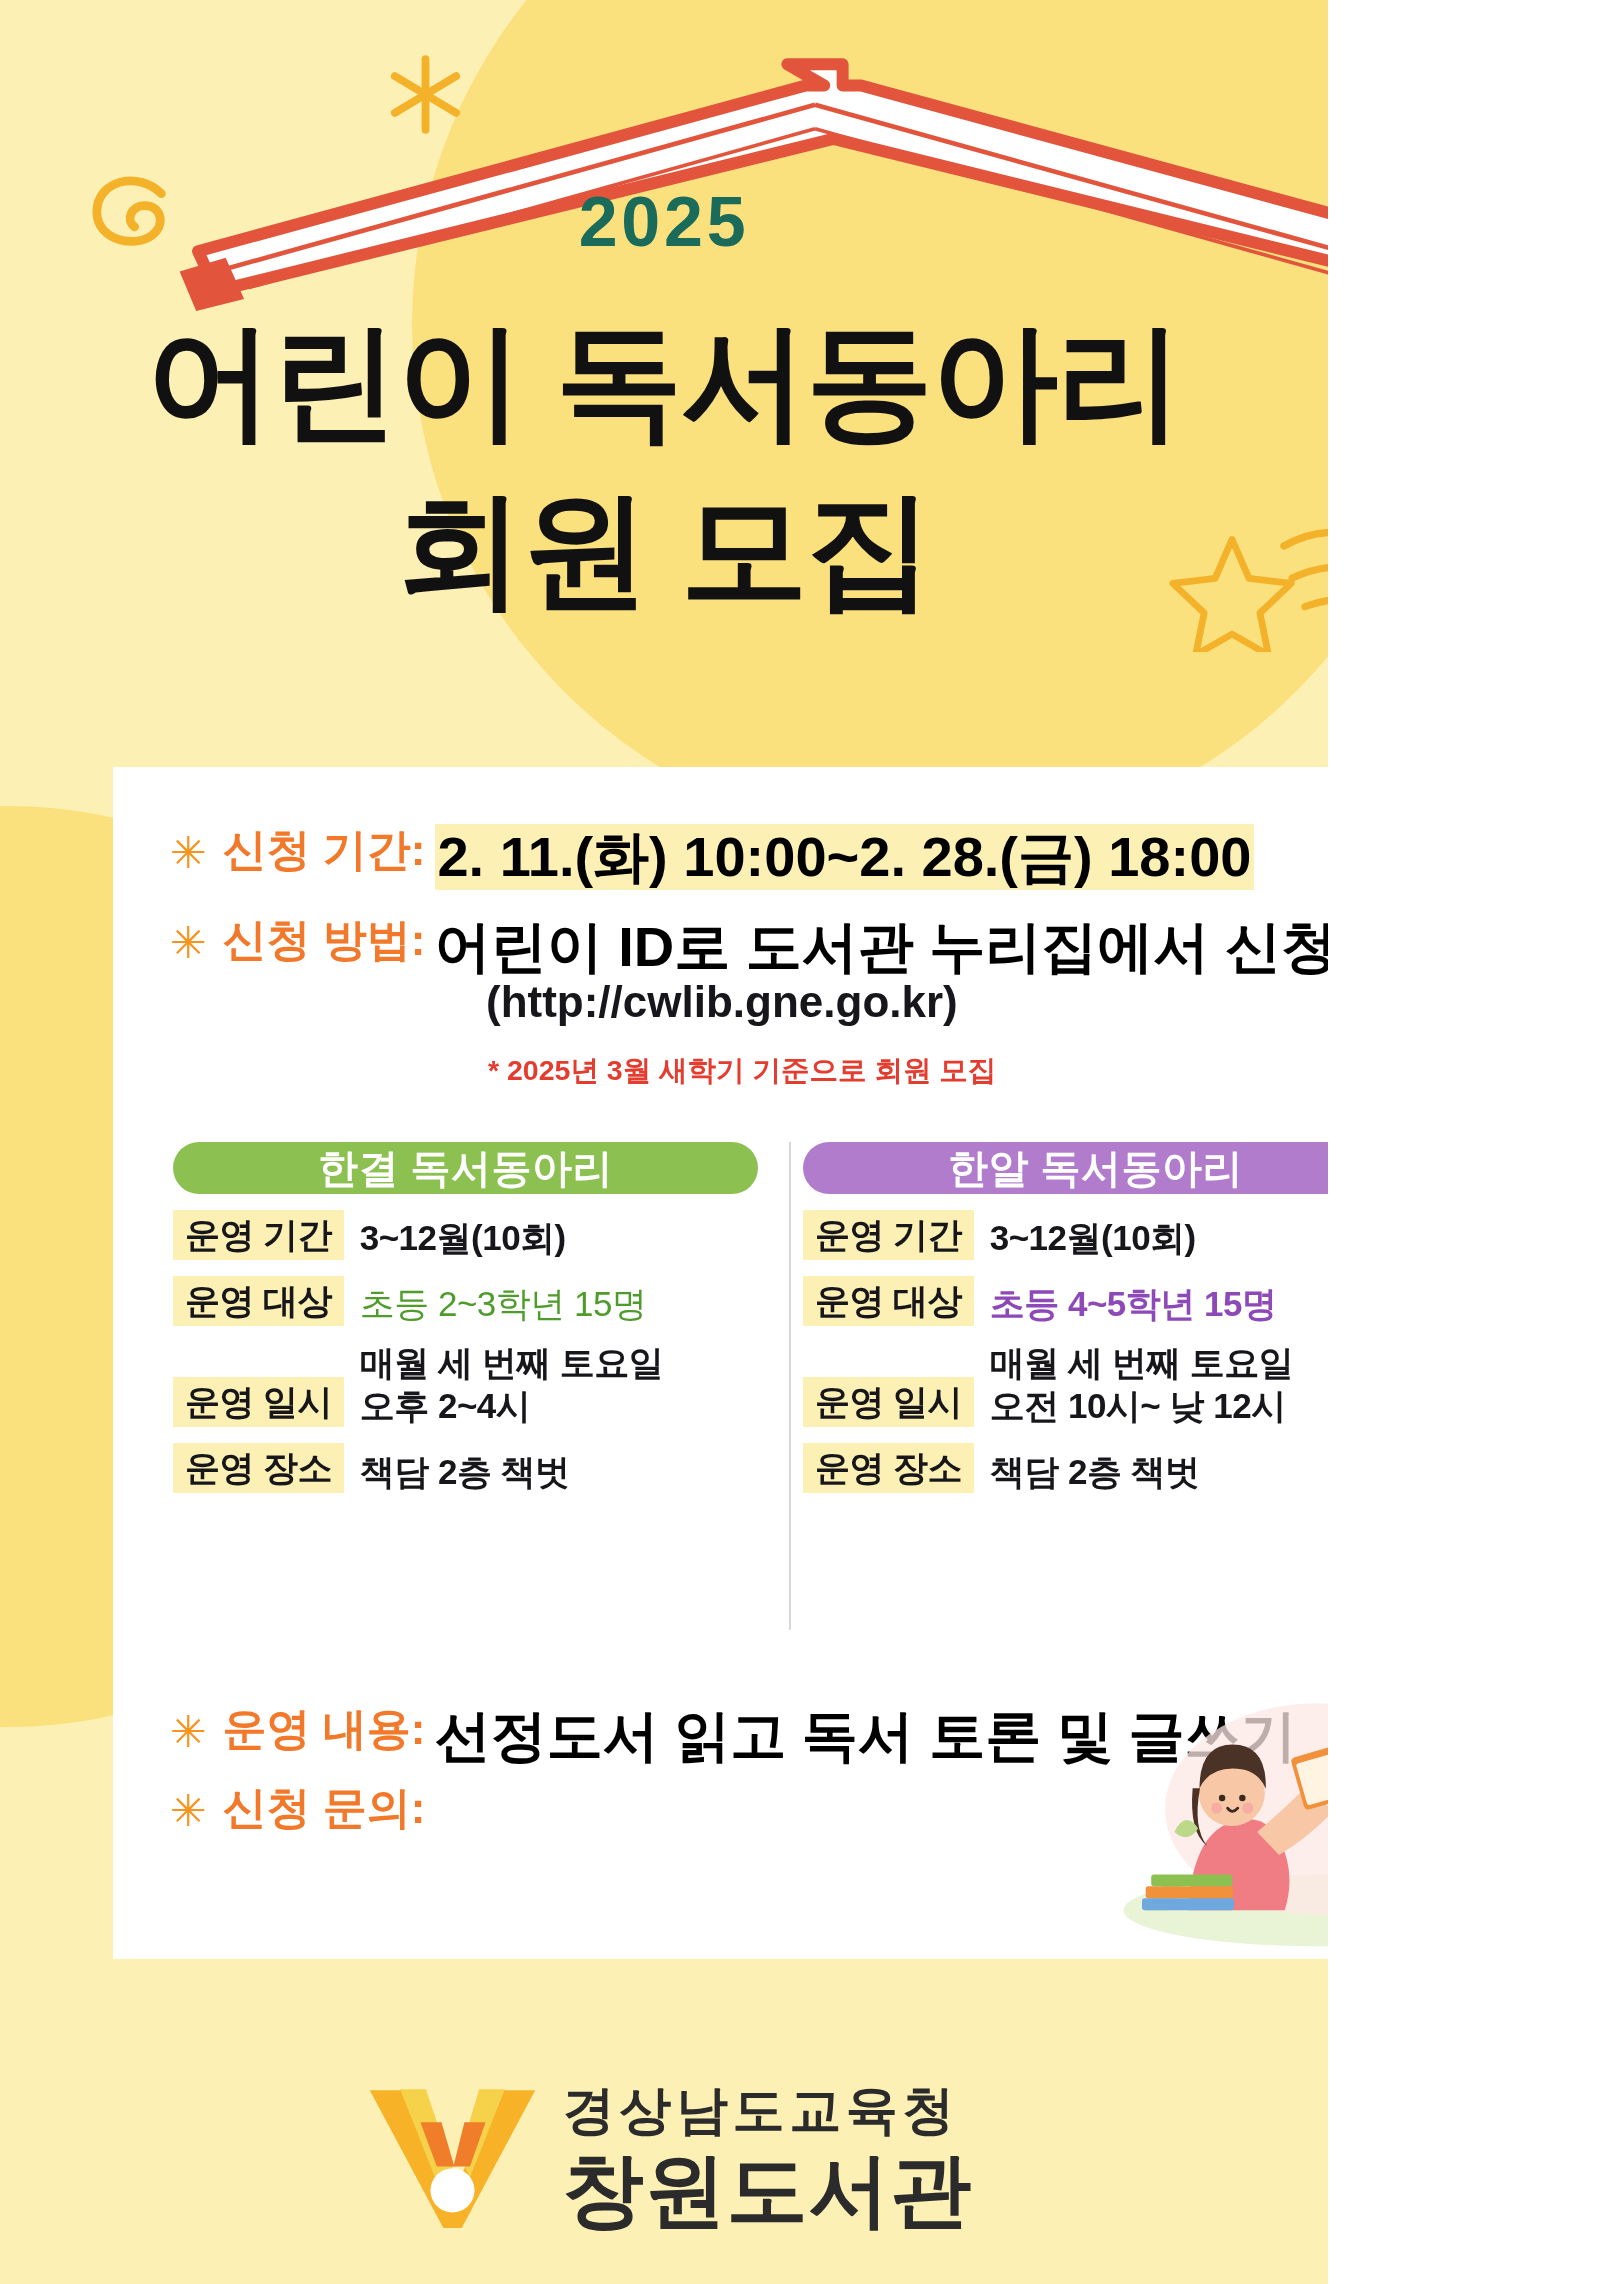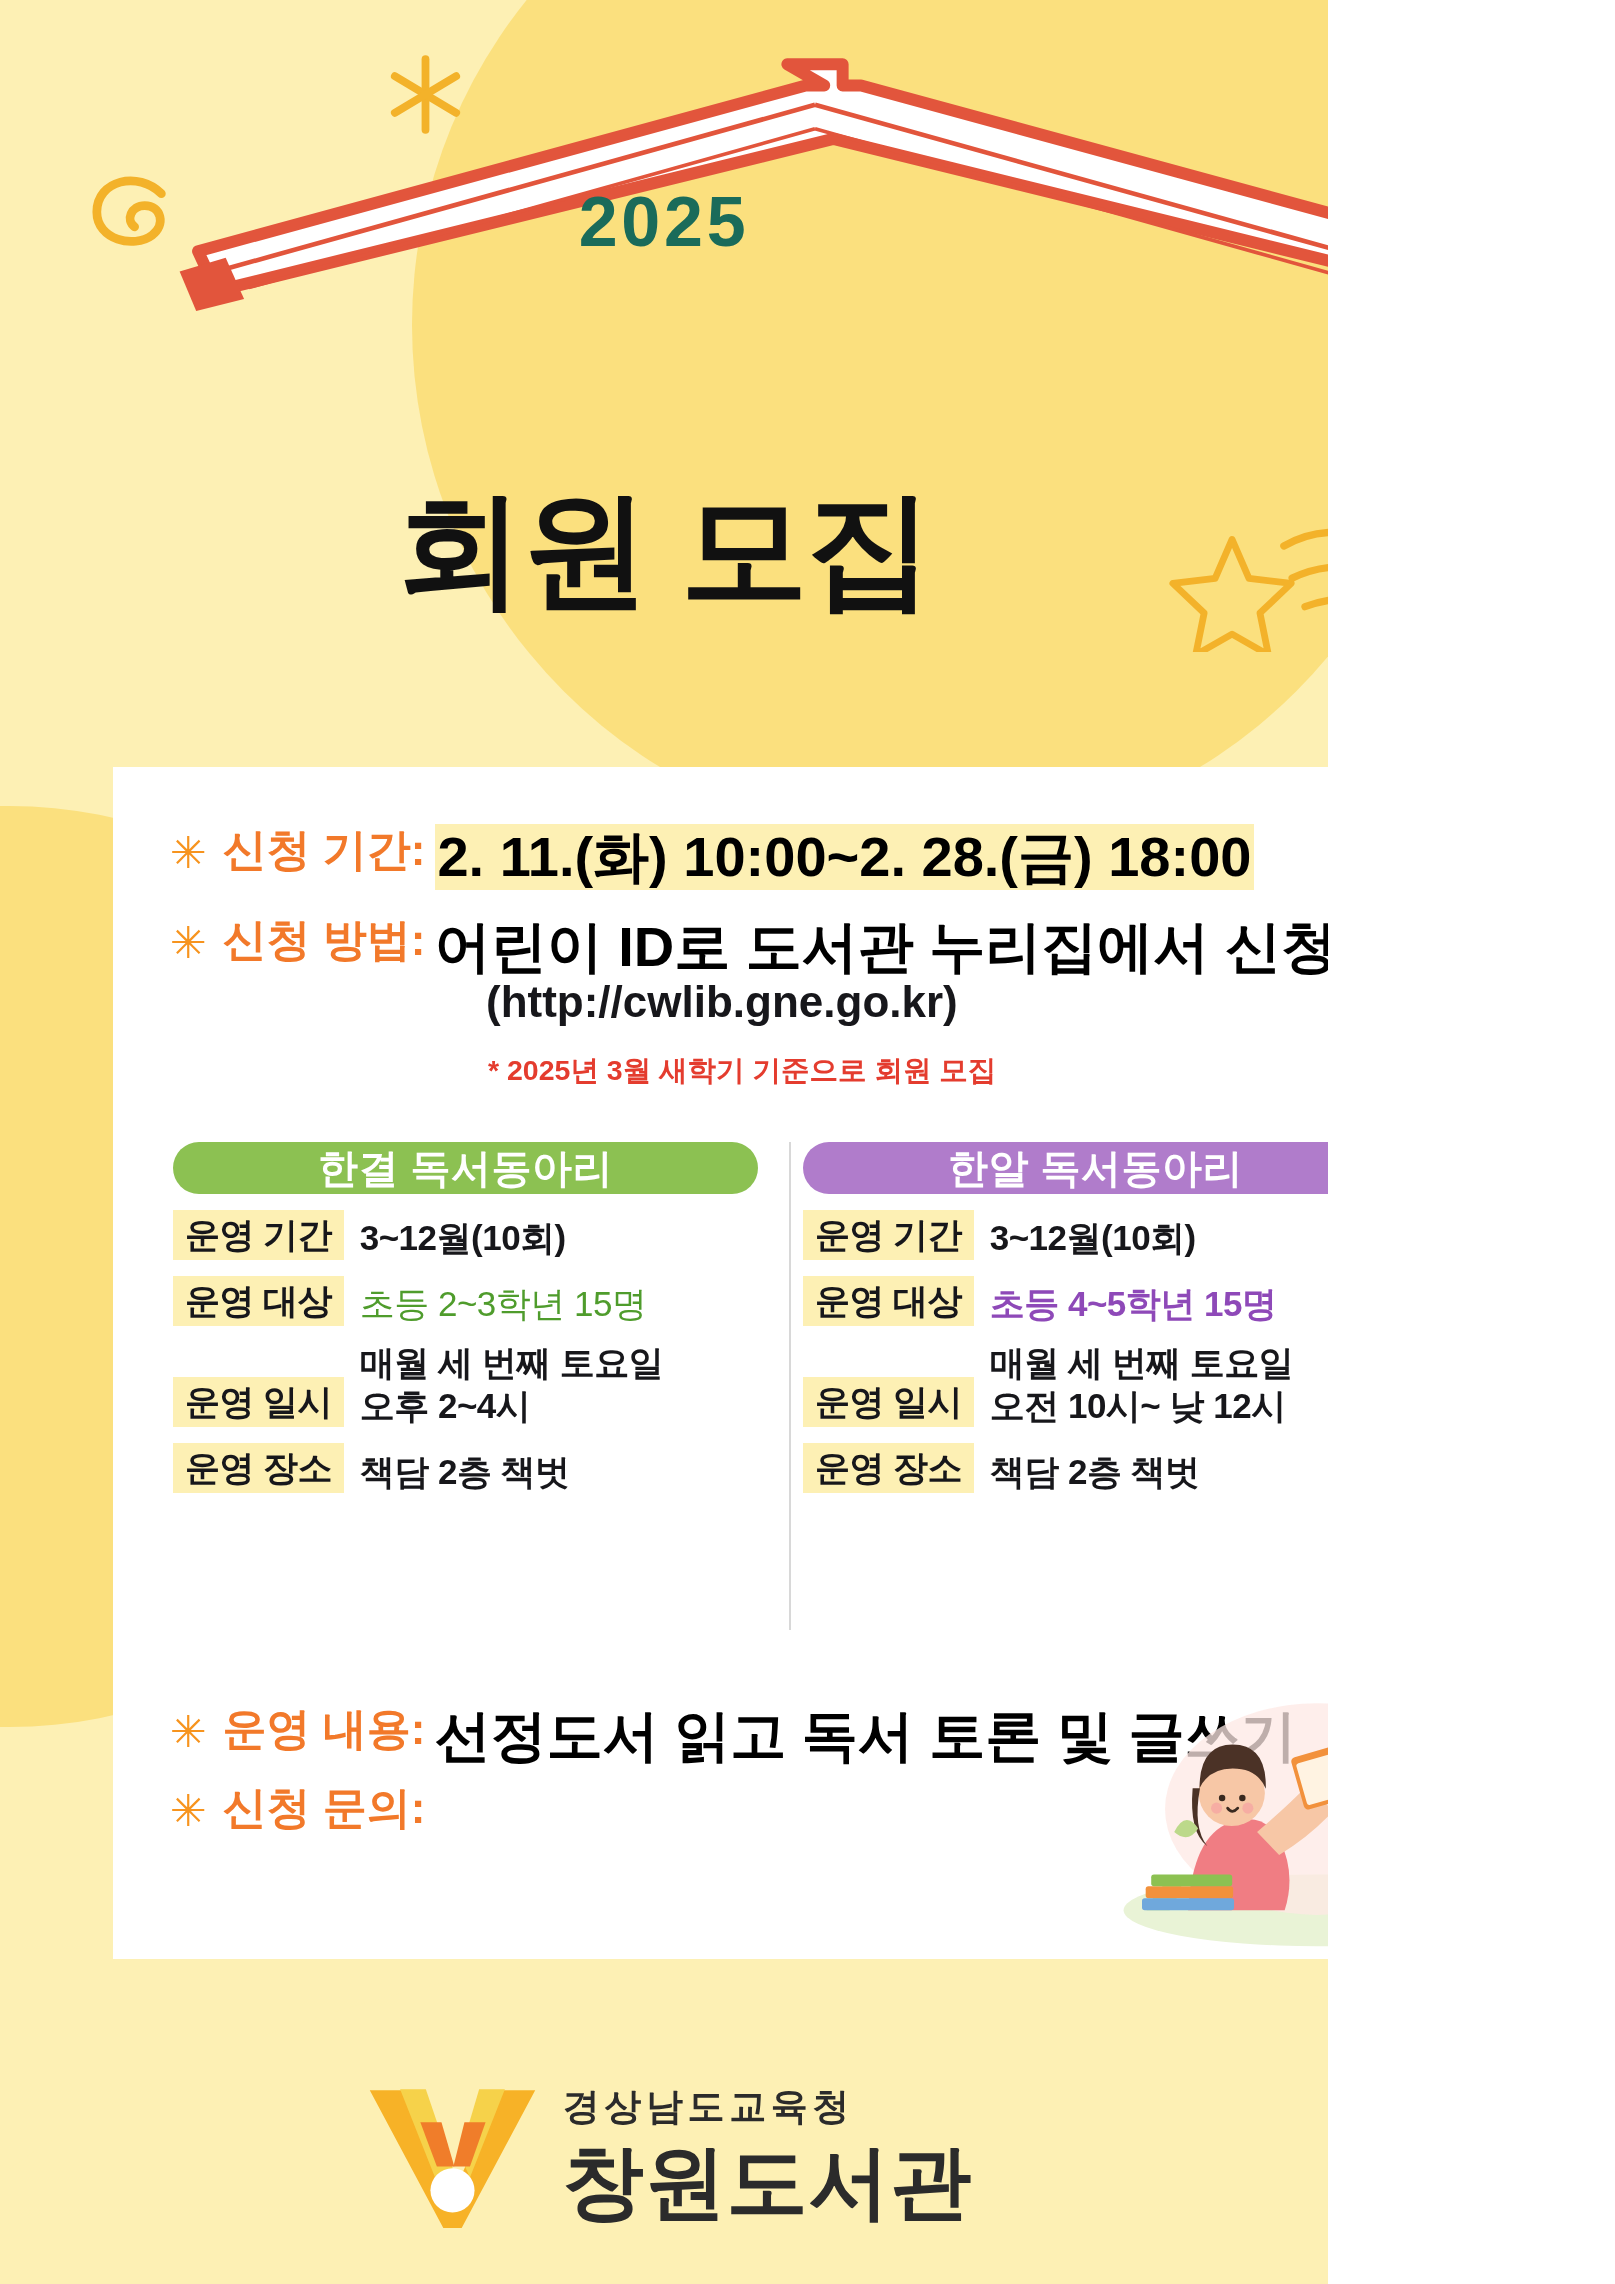--- a/index.html
+++ b/index.html
@@ -264,28 +264,27 @@
     width: 193px;
     height: 152px;
     margin-right: 14px;
   }
   .logo-text {
     display: flex;
     flex-direction: column;
     justify-content: center;
   }
   .logo-sub {
-    font-size: 37px;
+    font-size: 52px;
     font-weight: 900;
     color: #2b2b2b;
     letter-spacing: 4.6px;
     line-height: 1;
     margin-bottom: 14px;
     text-align: left;
-    font-family: Liberation Mono, monospace;
   }
   .logo-main {
     font-size: 81px;
     font-weight: 900;
     color: #2b2b2b;
     letter-spacing: 0.9px;
     line-height: 1;
   }
 </style>
 </head>
@@ -329,20 +328,21 @@
   <div class="shooting-star">
     <svg viewBox="0 0 470 330" xmlns="http://www.w3.org/2000/svg">
       <path d="M120 120 l40 -92 l40 92 l100 12 -74 70 20 99 -86 -49 -86 49 20 -99 -74 -70 z" transform="translate(-10,60) scale(0.92)" fill="none" stroke="#f3b22a" stroke-width="16" stroke-linejoin="round"></path>
       <path d="M250 100 C320 60 400 62 452 96" fill="none" stroke="#f3b22a" stroke-width="16" stroke-linecap="round"></path>
       <path d="M268 170 C340 136 410 140 458 170" fill="none" stroke="#f3b22a" stroke-width="16" stroke-linecap="round"></path>
       <path d="M296 232 C356 210 408 212 448 234" fill="none" stroke="#f3b22a" stroke-width="16" stroke-linecap="round"></path>
     </svg>
   </div>
 
   <div class="year">2025</div>
+  <div class="title1">어린이 독서동아리</div>
   <div class="title2">회원 모집</div>
 
   <div class="card"></div>
 
   <div class="bullet-row row-apply-period">
     <span class="bullet-ast">✳</span>
     <span class="lbl-orange">신청 기간:</span>
     <span class="val-dark hl" style="margin-left:9.2px;">2. 11.(화) 10:00~2. 28.(금) 18:00</span>
   </div>
 

